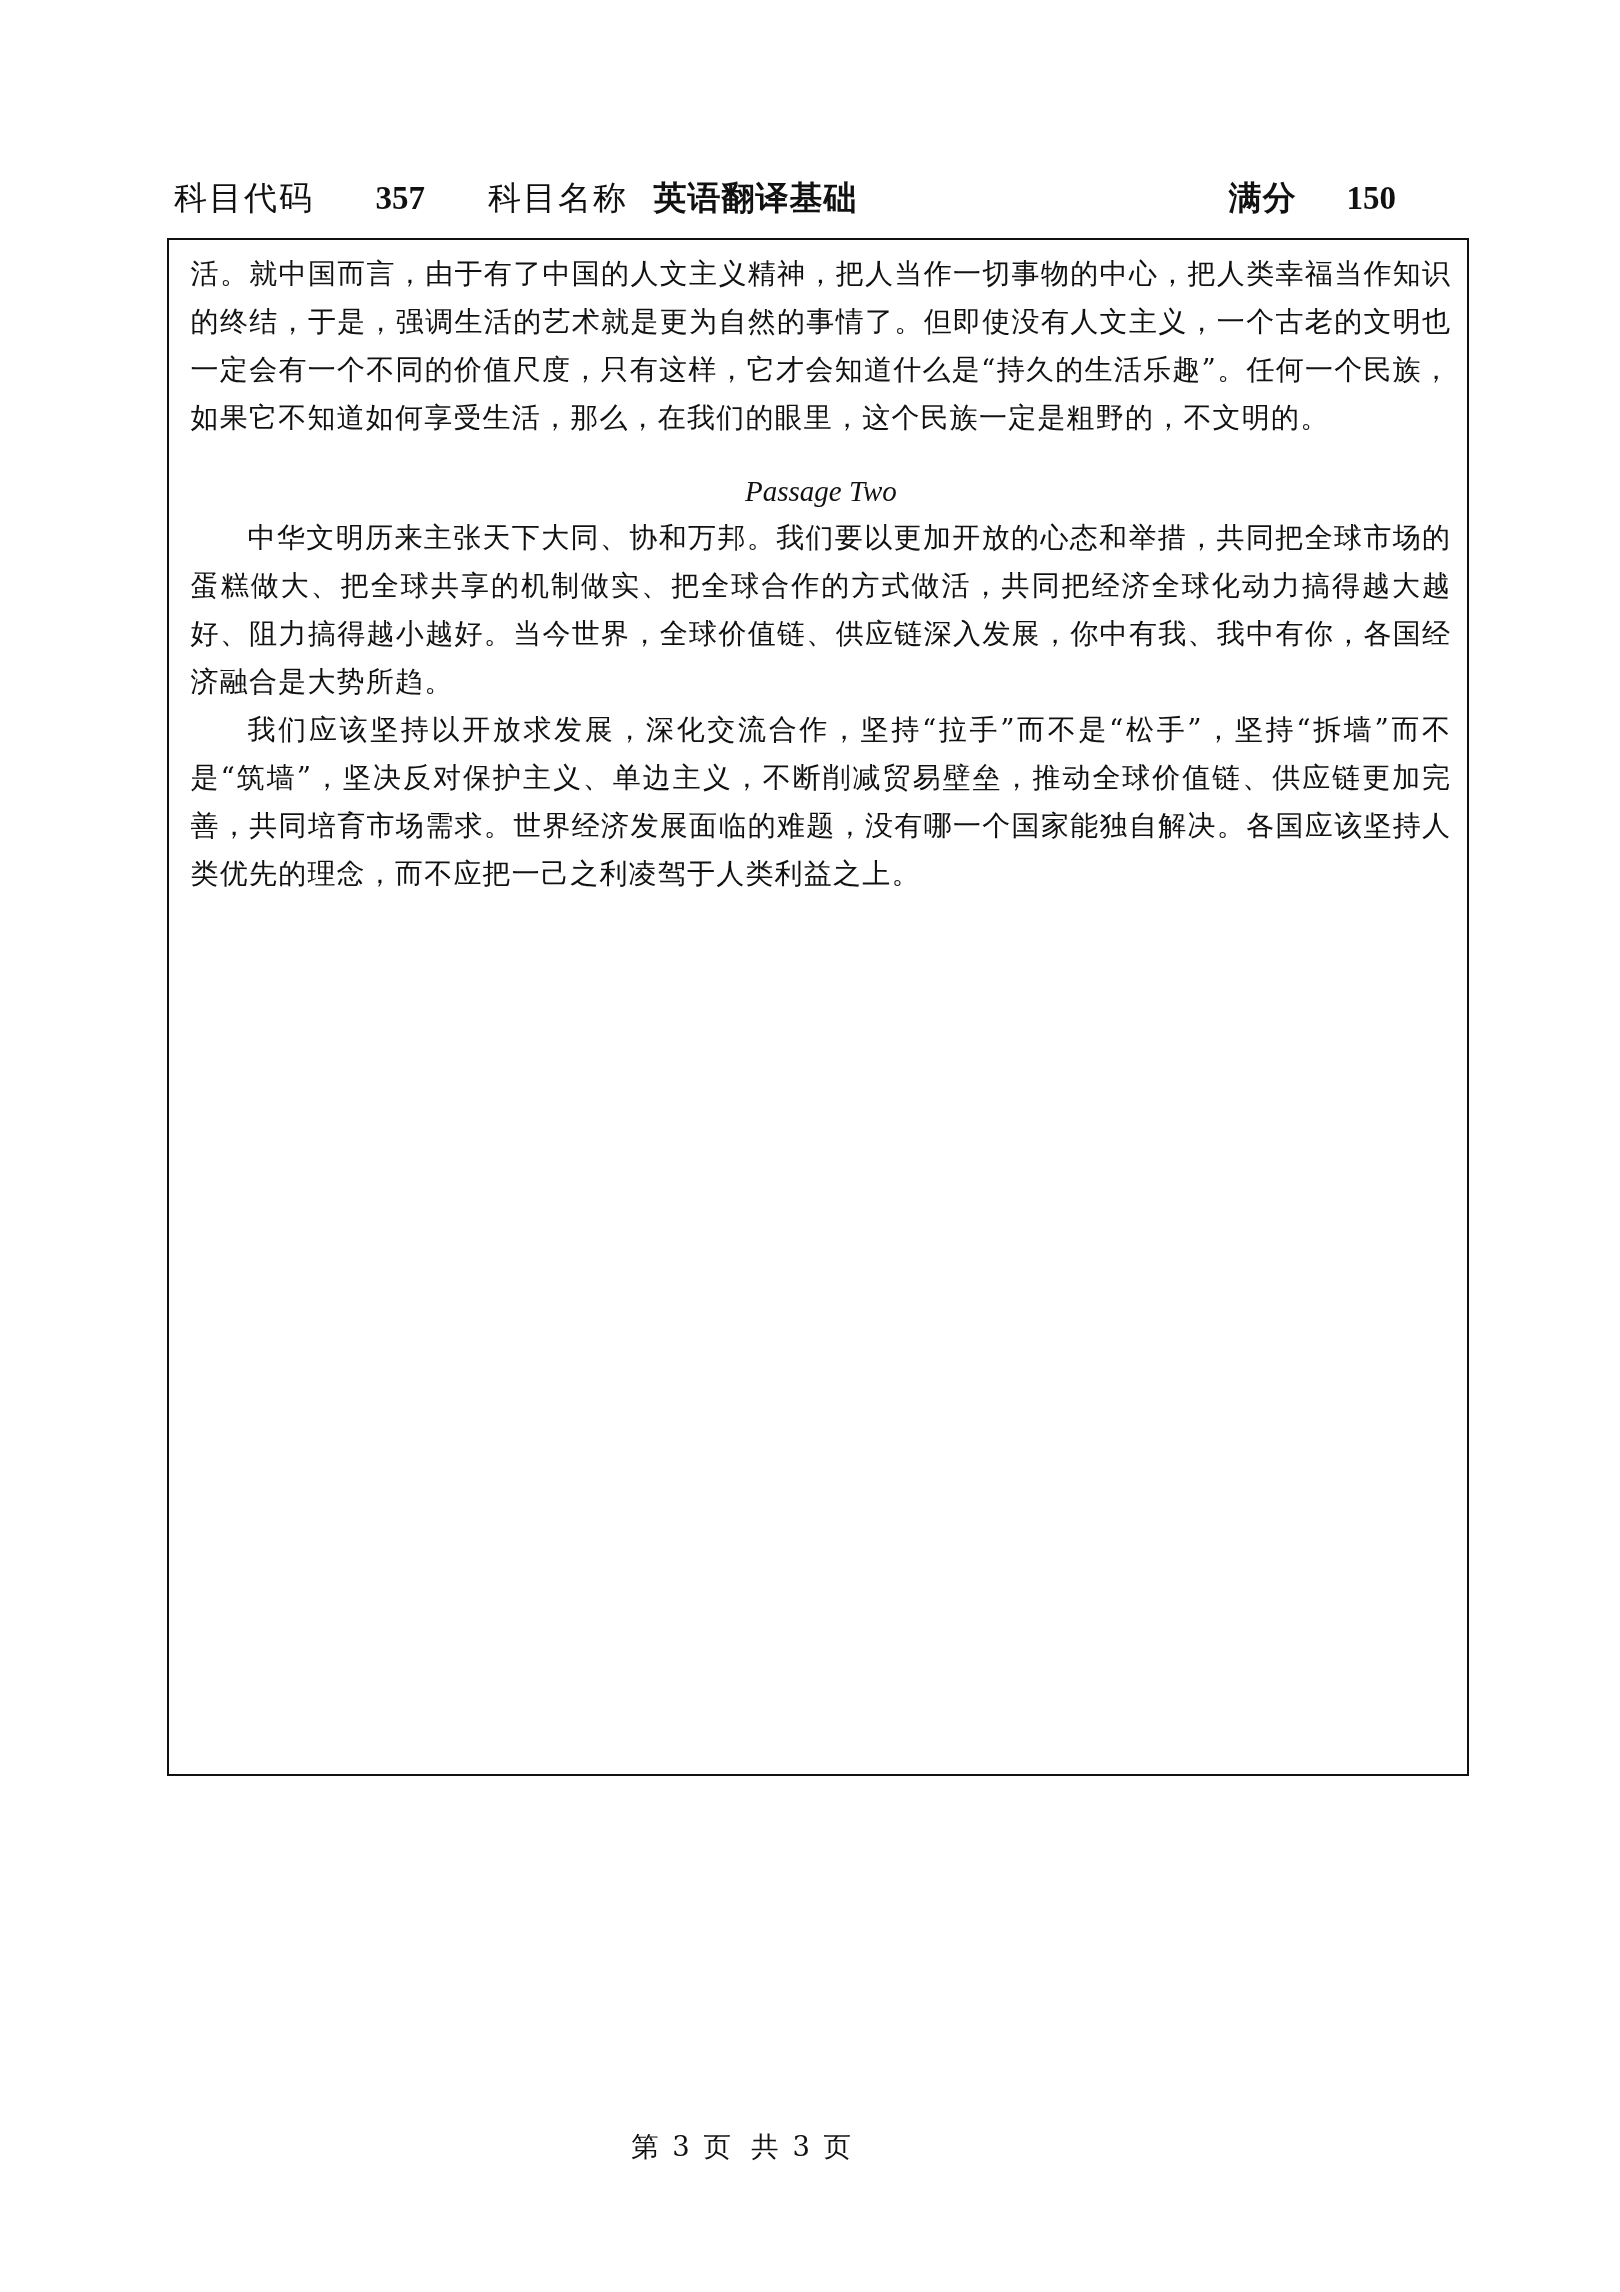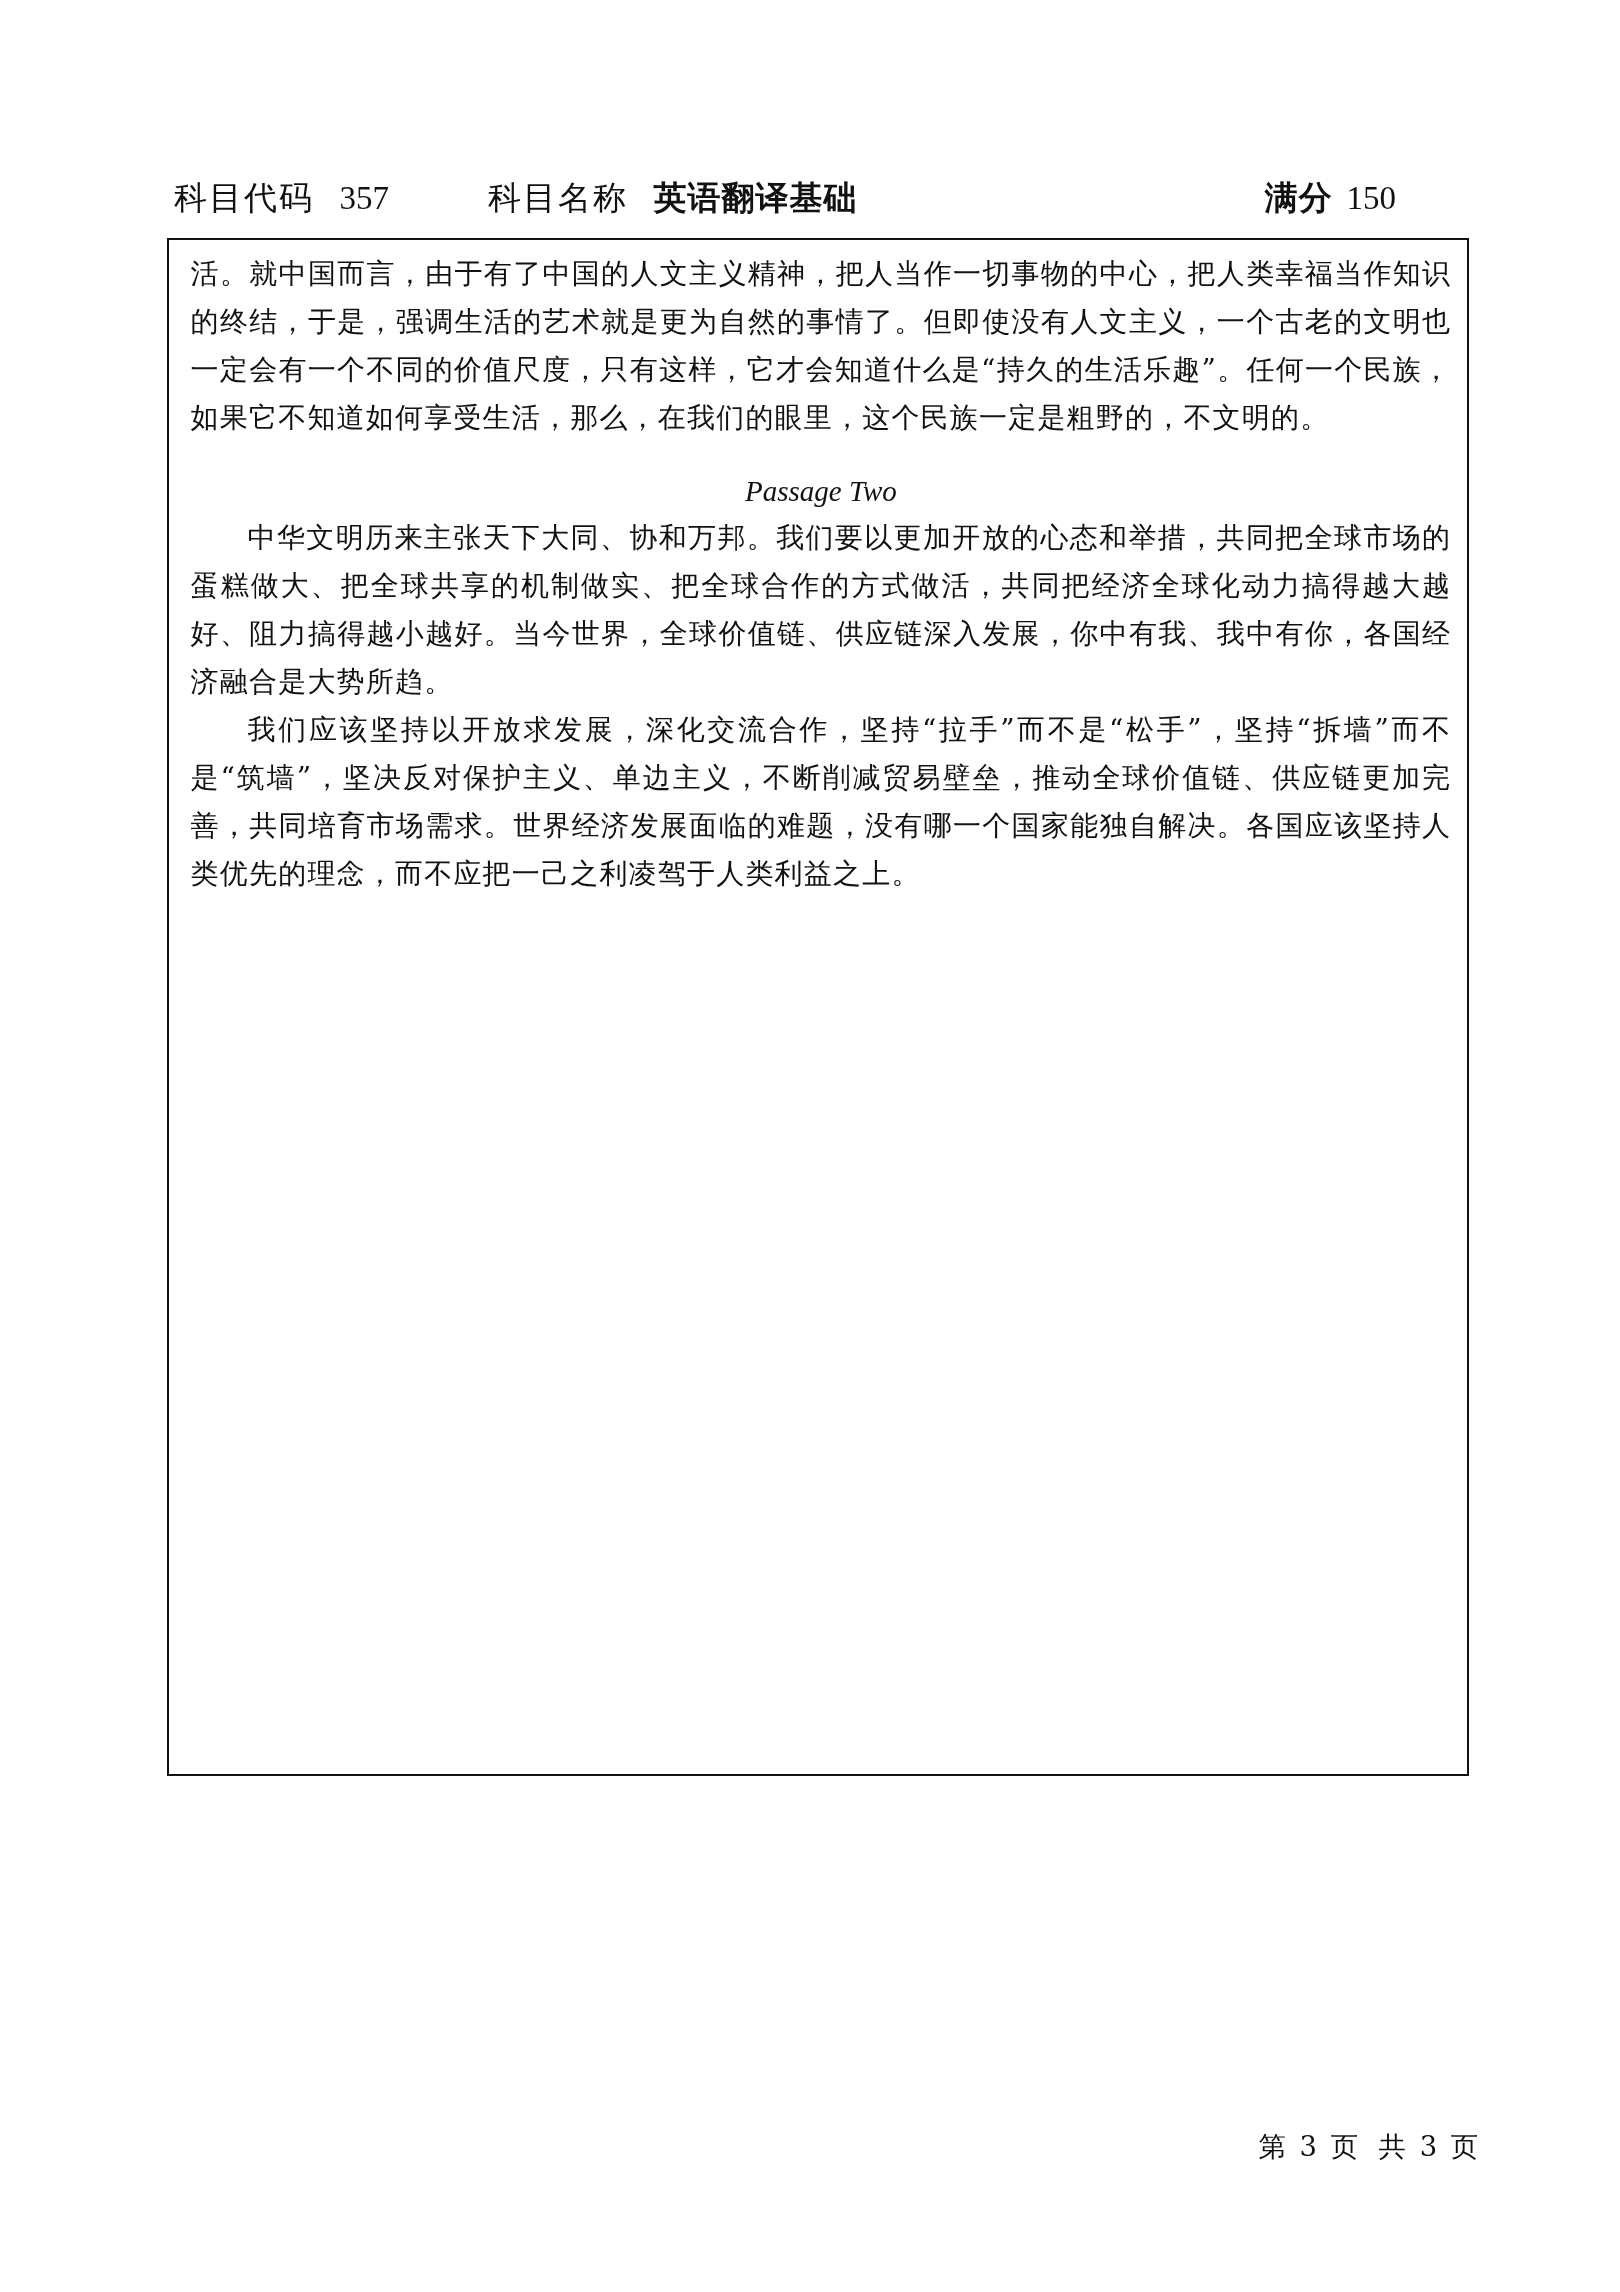--- a/index.html
+++ b/index.html
@@ -24,22 +24,23 @@
       font-size: 33px;
       line-height: 49px;
     }
     .header .lbl {
       font-family: "DejaVu Serif", serif;
       font-weight: normal;
       letter-spacing: 2px;
     }
     .header .val {
       font-family: "Liberation Serif", serif;
-      font-weight: normal;
+      font-weight: bold;
       font-size: 33px;
+      margin-left: 36px;
     }
     .header .cn-bold {
       font-weight: bold;
       letter-spacing: 1px;
     }
     .hdr-code { position: absolute; left: 0; top: 0; }
     .hdr-name { position: absolute; left: 314px; top: 0; }
     .hdr-score { position: absolute; right: 13px; top: 0; }
     .gap { display: inline-block; width: 25.5px; }
 
@@ -70,21 +71,21 @@
       font-size: 29px;
       text-align: center;
       margin: 27.4px 0 0 0;
       line-height: 45px;
     }
     .footer {
       position: absolute;
       top: 2129px;
       left: 0;
       width: 1488px;
-      text-align: right;
+      text-align: center;
       font-size: 27.4px;
       letter-spacing: 5.9px;
     }
     .footer span { margin: 0 3.9px; }
   </style>
 </head>
 <body>
 
 <div class="header">
   <div class="hdr-code">

